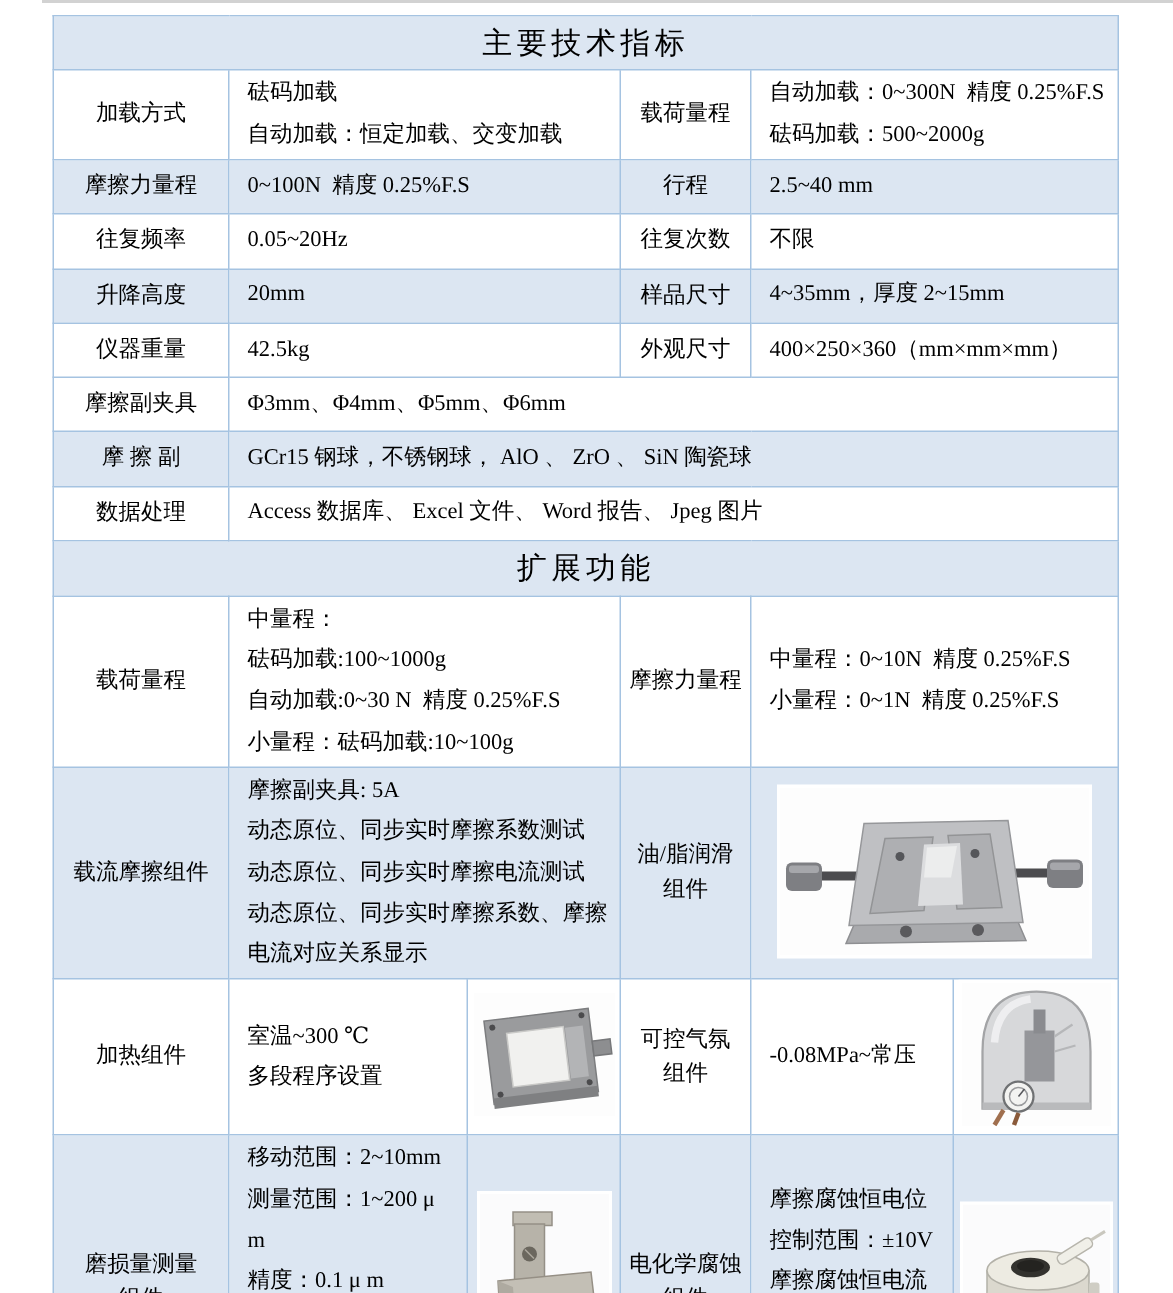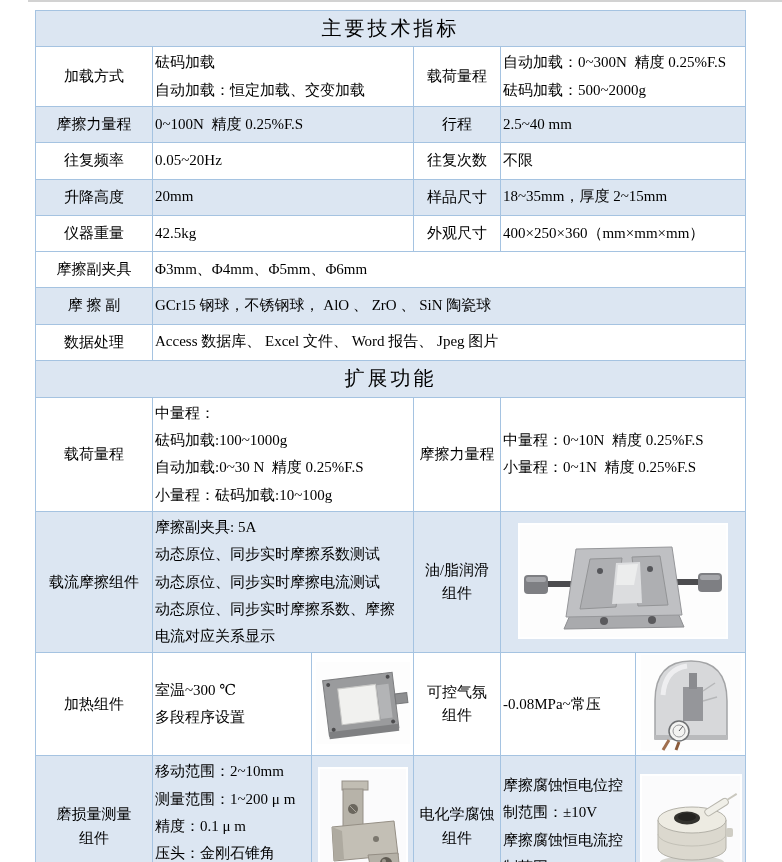--- a/index.html
+++ b/index.html
@@ -13,21 +13,21 @@
     position:absolute; left:35px; top:10px; width:710px;
     border-collapse:collapse; table-layout:fixed; font-size:15px;
   }
   td { border:1px solid var(--border,#a5c3e1); vertical-align:middle; overflow:hidden; }
   tr.shade { background:var(--row-shade,#dce6f2); }
   tr.hdr td {
     background:var(--row-shade,#dce6f2); text-align:center;
     font-size:20px; letter-spacing:3px;
   }
   td.lbl { text-align:center; padding:6px 3px; line-height:1.55; }
-  td.val { text-align:left; padding:2px 6px 2px 2px; }
+  td.val { text-align:left; padding:2px 6px 2px 12px; }
   td.val div { line-height:1.82; white-space:pre-wrap; }
   td.img { padding:0; text-align:center; }
   .photo { display:inline-block; background:var(--photo-bg,#fff); line-height:0; padding:2px; }
   .rh36{height:36px}.rh60{height:60px}.rh31{height:31px}.rh33{height:33px}
   .rh35{height:19px}.rh34{height:34px}.rh37{height:37px}.rh105{height:105px}
   .rh128{height:128px}.rh100{height:100px}.rh125{height:125px}
 </style>
 </head>
 <body>
 
@@ -83,21 +83,21 @@
         </td>
   </tr>
 
   <tr class="shade rh31">
     <td class="lbl">升降高度</td>
     <td class="val" colspan="2">
           <div>20mm</div>
         </td>
     <td class="lbl">样品尺寸</td>
     <td class="val" colspan="2">
-          <div>18~35mm，厚度 2~15mm</div>
+          <div>4~35mm，厚度 2~15mm</div>
         </td>
   </tr>
 
   <tr class="rh31">
     <td class="lbl">仪器重量</td>
     <td class="val" colspan="2">
           <div>42.5kg</div>
         </td>
     <td class="lbl">外观尺寸</td>
     <td class="val" colspan="2">

